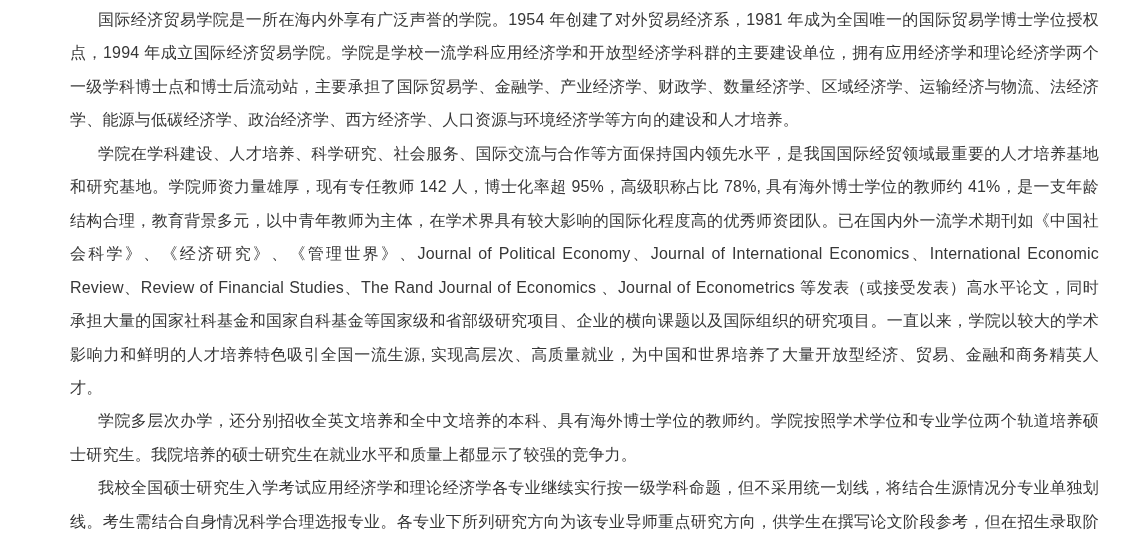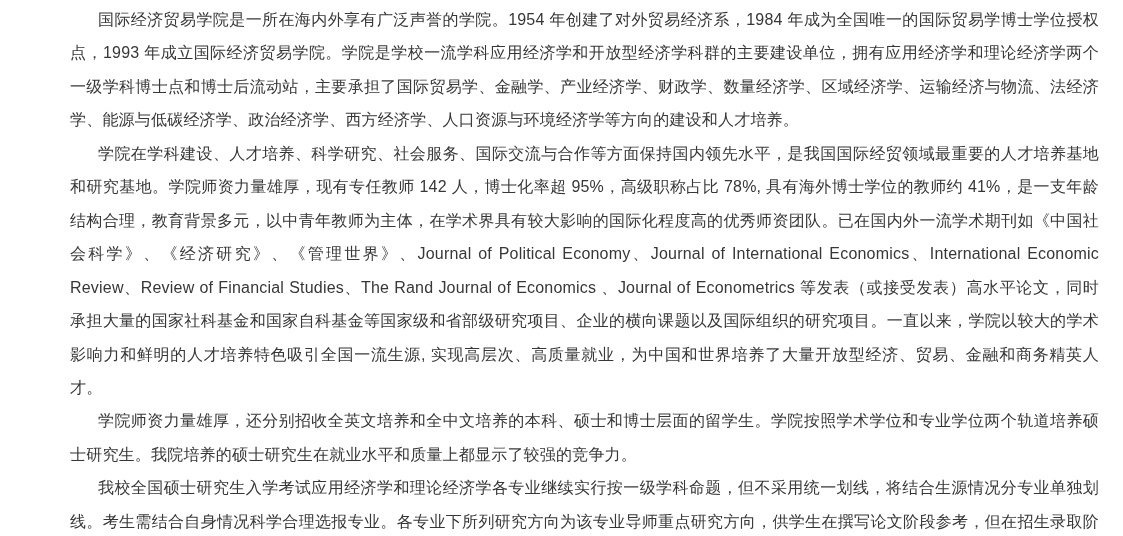--- a/index.html
+++ b/index.html
@@ -25,17 +25,17 @@
   .doc p {
     margin: 0;
     padding: 0;
     text-indent: 1.75em;
   }
 </style>
 </head>
 <body>
 
 <main class="doc">
-  <p>国际经济贸易学院是一所在海内外享有广泛声誉的学院。1954 年创建了对外贸易经济系，1984 年成为全国唯一的国际贸易学博士学位授权点，1993 年成立国际经济贸易学院。学院是学校一流学科应用经济学和开放型经济学科群的主要建设单位，拥有应用经济学和理论经济学两个一级学科博士点和博士后流动站，主要承担了国际贸易学、金融学、产业经济学、财政学、数量经济学、区域经济学、运输经济与物流、法经济学、能源与低碳经济学、政治经济学、西方经济学、人口资源与环境经济学等方向的建设和人才培养。</p>
+  <p>国际经济贸易学院是一所在海内外享有广泛声誉的学院。1954 年创建了对外贸易经济系，1981 年成为全国唯一的国际贸易学博士学位授权点，1994 年成立国际经济贸易学院。学院是学校一流学科应用经济学和开放型经济学科群的主要建设单位，拥有应用经济学和理论经济学两个一级学科博士点和博士后流动站，主要承担了国际贸易学、金融学、产业经济学、财政学、数量经济学、区域经济学、运输经济与物流、法经济学、能源与低碳经济学、政治经济学、西方经济学、人口资源与环境经济学等方向的建设和人才培养。</p>
   <p>学院在学科建设、人才培养、科学研究、社会服务、国际交流与合作等方面保持国内领先水平，是我国国际经贸领域最重要的人才培养基地和研究基地。学院师资力量雄厚，现有专任教师 142 人，博士化率超 95%，高级职称占比 78%, 具有海外博士学位的教师约 41%，是一支年龄结构合理，教育背景多元，以中青年教师为主体，在学术界具有较大影响的国际化程度高的优秀师资团队。已在国内外一流学术期刊如《中国社会科学》、《经济研究》、《管理世界》、Journal of Political Economy、Journal of International Economics、International Economic Review、Review of Financial Studies、The Rand Journal of Economics 、Journal of Econometrics 等发表（或接受发表）高水平论文，同时承担大量的国家社科基金和国家自科基金等国家级和省部级研究项目、企业的横向课题以及国际组织的研究项目。一直以来，学院以较大的学术影响力和鲜明的人才培养特色吸引全国一流生源, 实现高层次、高质量就业，为中国和世界培养了大量开放型经济、贸易、金融和商务精英人才。</p>
-  <p>学院师资力量雄厚，还分别招收全英文培养和全中文培养的本科、硕士和博士层面的留学生。学院按照学术学位和专业学位两个轨道培养硕士研究生。我院培养的硕士研究生在就业水平和质量上都显示了较强的竞争力。</p>
+  <p>学院多层次办学，还分别招收全英文培养和全中文培养的本科、具有海外博士学位的教师约。学院按照学术学位和专业学位两个轨道培养硕士研究生。我院培养的硕士研究生在就业水平和质量上都显示了较强的竞争力。</p>
   <p>我校全国硕士研究生入学考试应用经济学和理论经济学各专业继续实行按一级学科命题，但不采用统一划线，将结合生源情况分专业单独划线。考生需结合自身情况科学合理选报专业。各专业下所列研究方向为该专业导师重点研究方向，供学生在撰写论文阶段参考，但在招生录取阶段和课程培养阶段，各专业不区分方向。报考我院硕士研究生的考生须本科毕业或为应届本科毕业生。</p>
 </main>
 
 </body></html>

